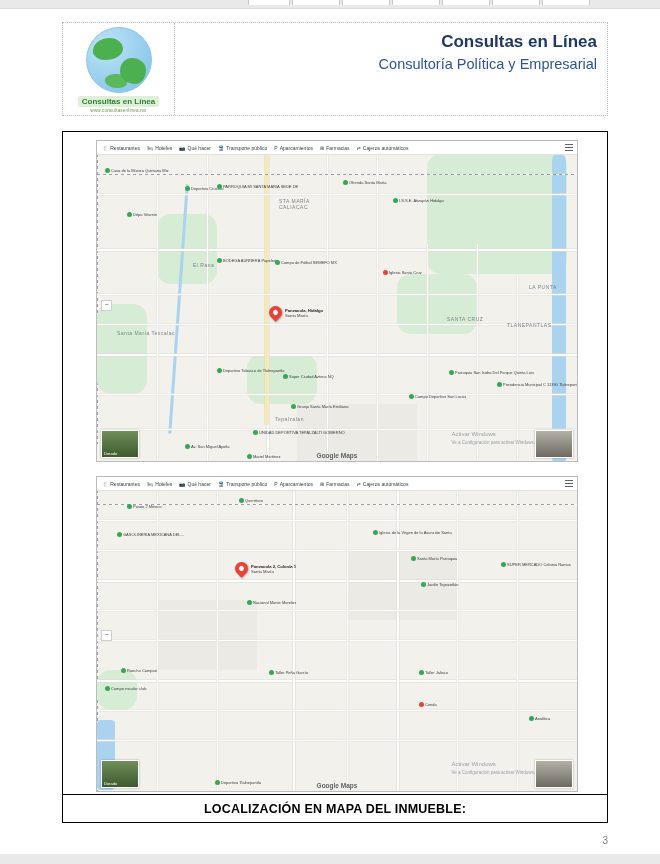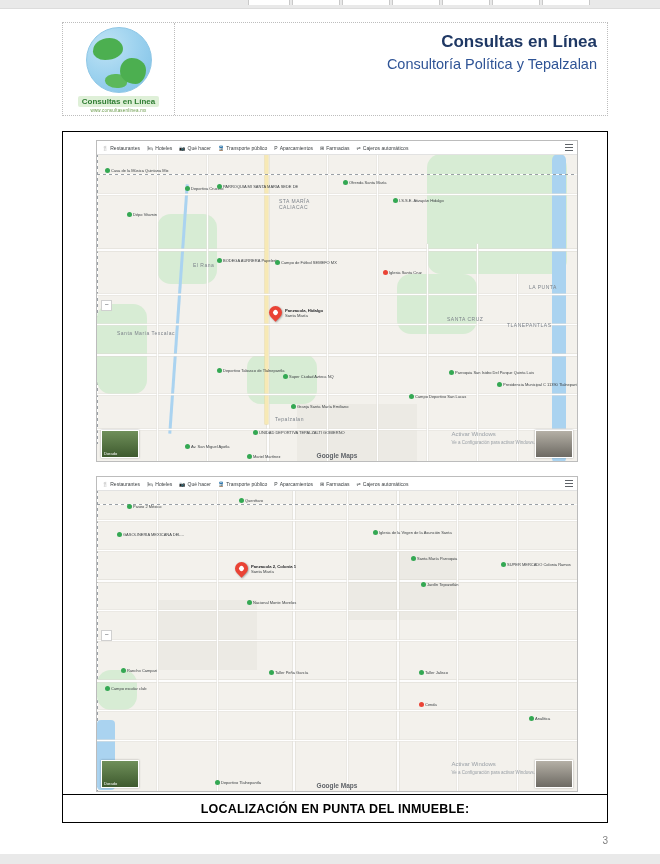--- a/index.html
+++ b/index.html
@@ -351,21 +351,21 @@
     <div class="header">
       <div class="logo-cell">
         <div class="globe">
             <div class="blob3"></div>
           </div>
         <div class="logo-text">Consultas en Línea</div>
         <div class="logo-sub">www.consultasenlinea.mx</div>
       </div>
       <div class="title-cell">
         <div class="t1">Consultas en Línea</div>
-        <div class="t2">Consultoría Política y Tepalzalan</div>
+        <div class="t2">Consultoría Política y Empresarial</div>
       </div>
     </div>
 
     <div class="frame">
 
       <div class="map-box" id="map-top">
         <div class="map-topbar">
           <div class="chip">
               <span class="gi">🍴</span>
               <span>Restaurantes</span>
@@ -572,19 +572,19 @@
 
           <div class="gmaps-logo">Google Maps</div>
           <div class="thumb thumb-left">
               <span>Dorado</span>
             </div>
           <div class="thumb thumb-right"></div>
         </div>
       </div>
 
       <div class="caption-bar">
-        <span>LOCALIZACIÓN EN PUNTA DEL INMUEBLE:</span>
+        <span>LOCALIZACIÓN EN MAPA DEL INMUEBLE:</span>
       </div>
     </div>
 
     <div class="page-num">3</div>
   </div>
 </div>
 
 </body></html>

